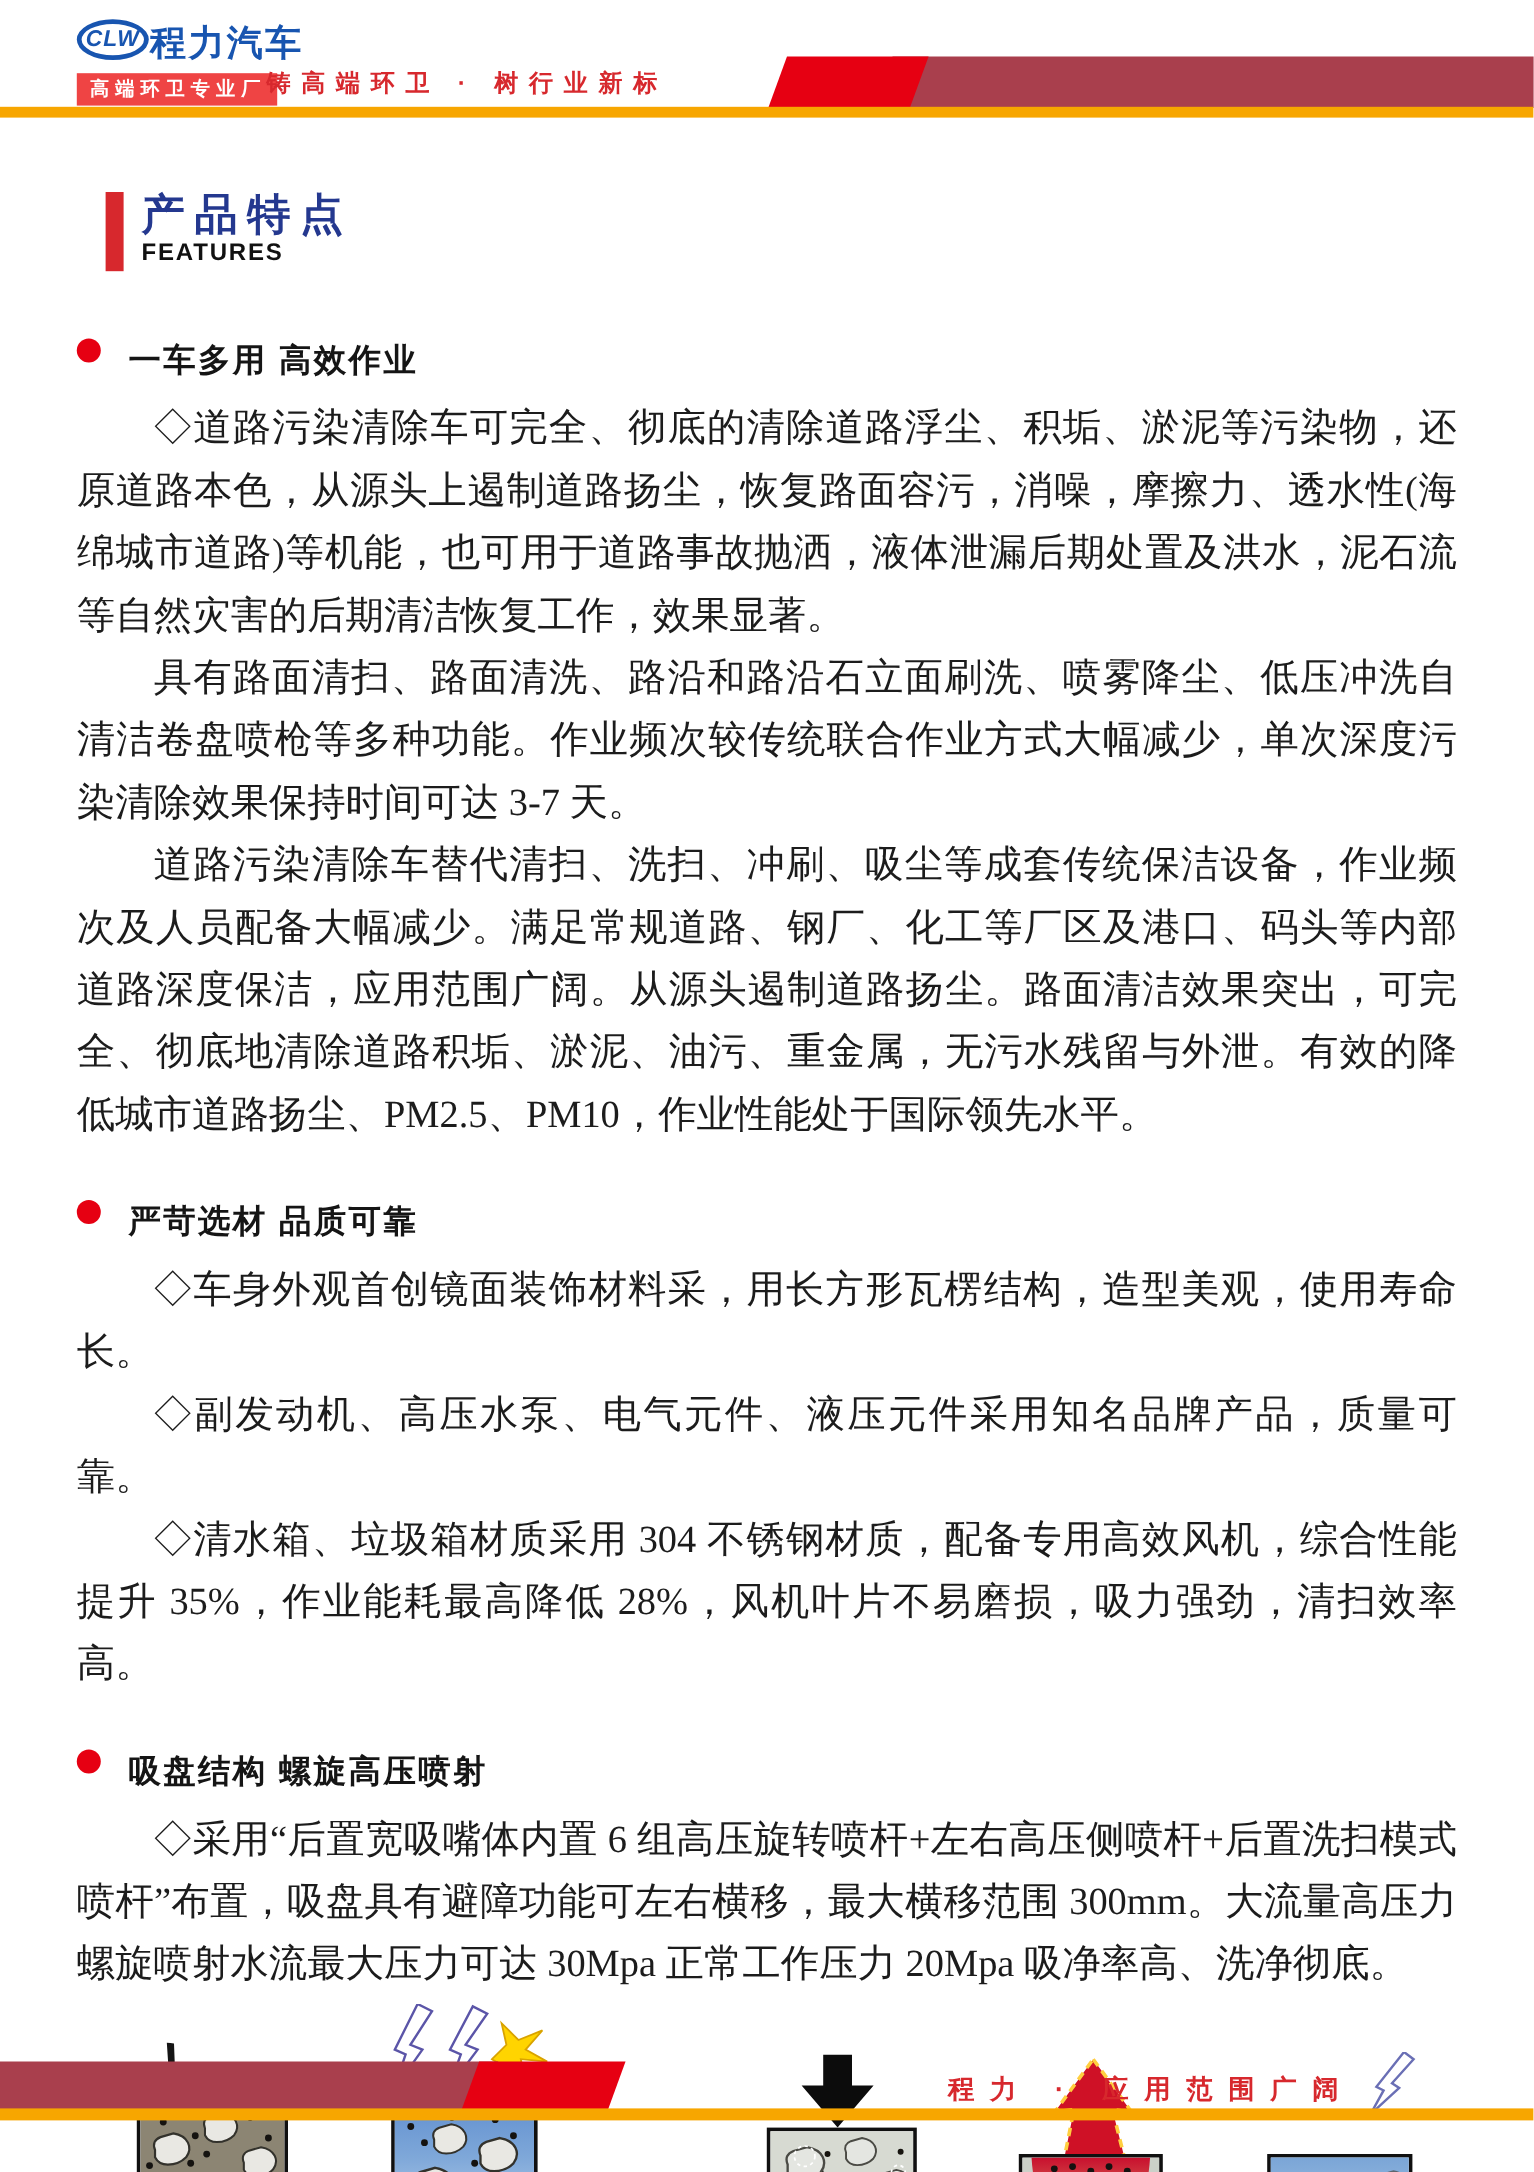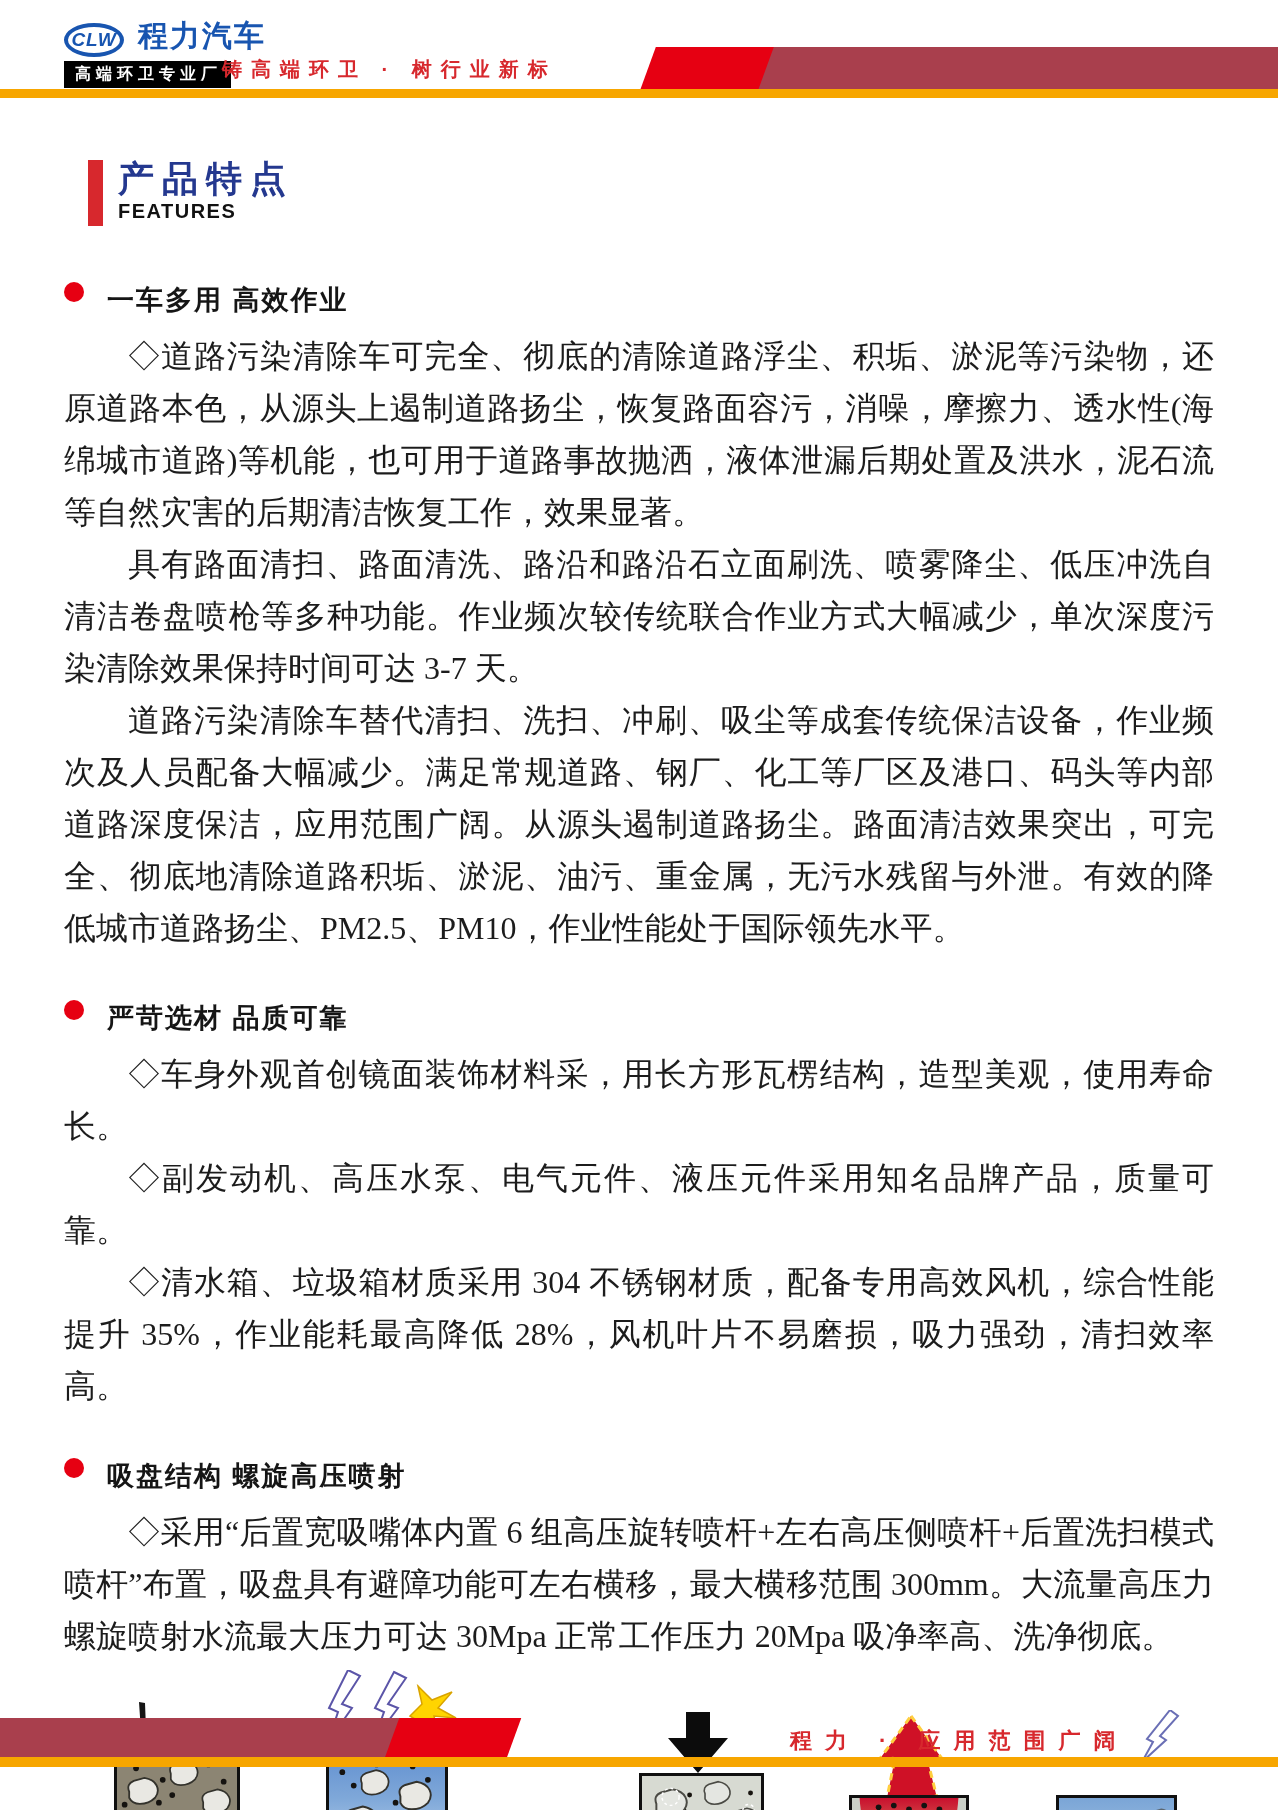--- a/index.html
+++ b/index.html
@@ -9,29 +9,29 @@
     font-family:"Liberation Sans", sans-serif; color:#1f1f1f;
   }
 
   
   .header { position:relative; height:98px; }
   .maroon-sash { position:absolute; left:736px; top:47px; width:620px; height:43px; background:#a93f4d; transform:skewX(-20deg); }
   .red-sash    { position:absolute; left:648px; top:47px; width:118px; height:43px; background:#e60012; transform:skewX(-20deg); }
   .orange-bar  { position:absolute; left:0; top:89px; width:100%; height:9px; background:#f7a600; }
 
   .logo-block { position:absolute; left:64px; top:16px; }
-  .logo-row { display:flex; align-items:flex-end; gap:14px; }
+  .logo-row { display:flex; align-items:flex-start; gap:1px; }
   .clw-oval {
     width:60px; height:34px; border:4px solid #1855b0; border-radius:50%;
     color:#1855b0; font-weight:bold; font-style:italic; font-size:19px;
     display:flex; align-items:center; justify-content:center; letter-spacing:1px;
   }
   .brand-name { color:#1855b0; font-size:30px; font-weight:bold; letter-spacing:2px; }
   .brand-sub {
-    margin-top:4px; display:inline-block; background:#000000; color:#fff;
+    margin-top:4px; display:inline-block; background:#ef4444; color:#fff;
     font-weight:bold; font-size:16px; letter-spacing:5px; padding:3px 9px 3px 11px;
   }
   .header-slogan {
     position:absolute; left:222px; top:56px;
     color:#d7282d; font-size:20px; font-weight:bold; letter-spacing:9px; white-space:nowrap;text-align:right;
   }
 
   
   .title-block { margin:62px 0 0 88px; display:flex; gap:15px; }
   .title-bar { width:15px; height:66px; background:#d7282d; }

